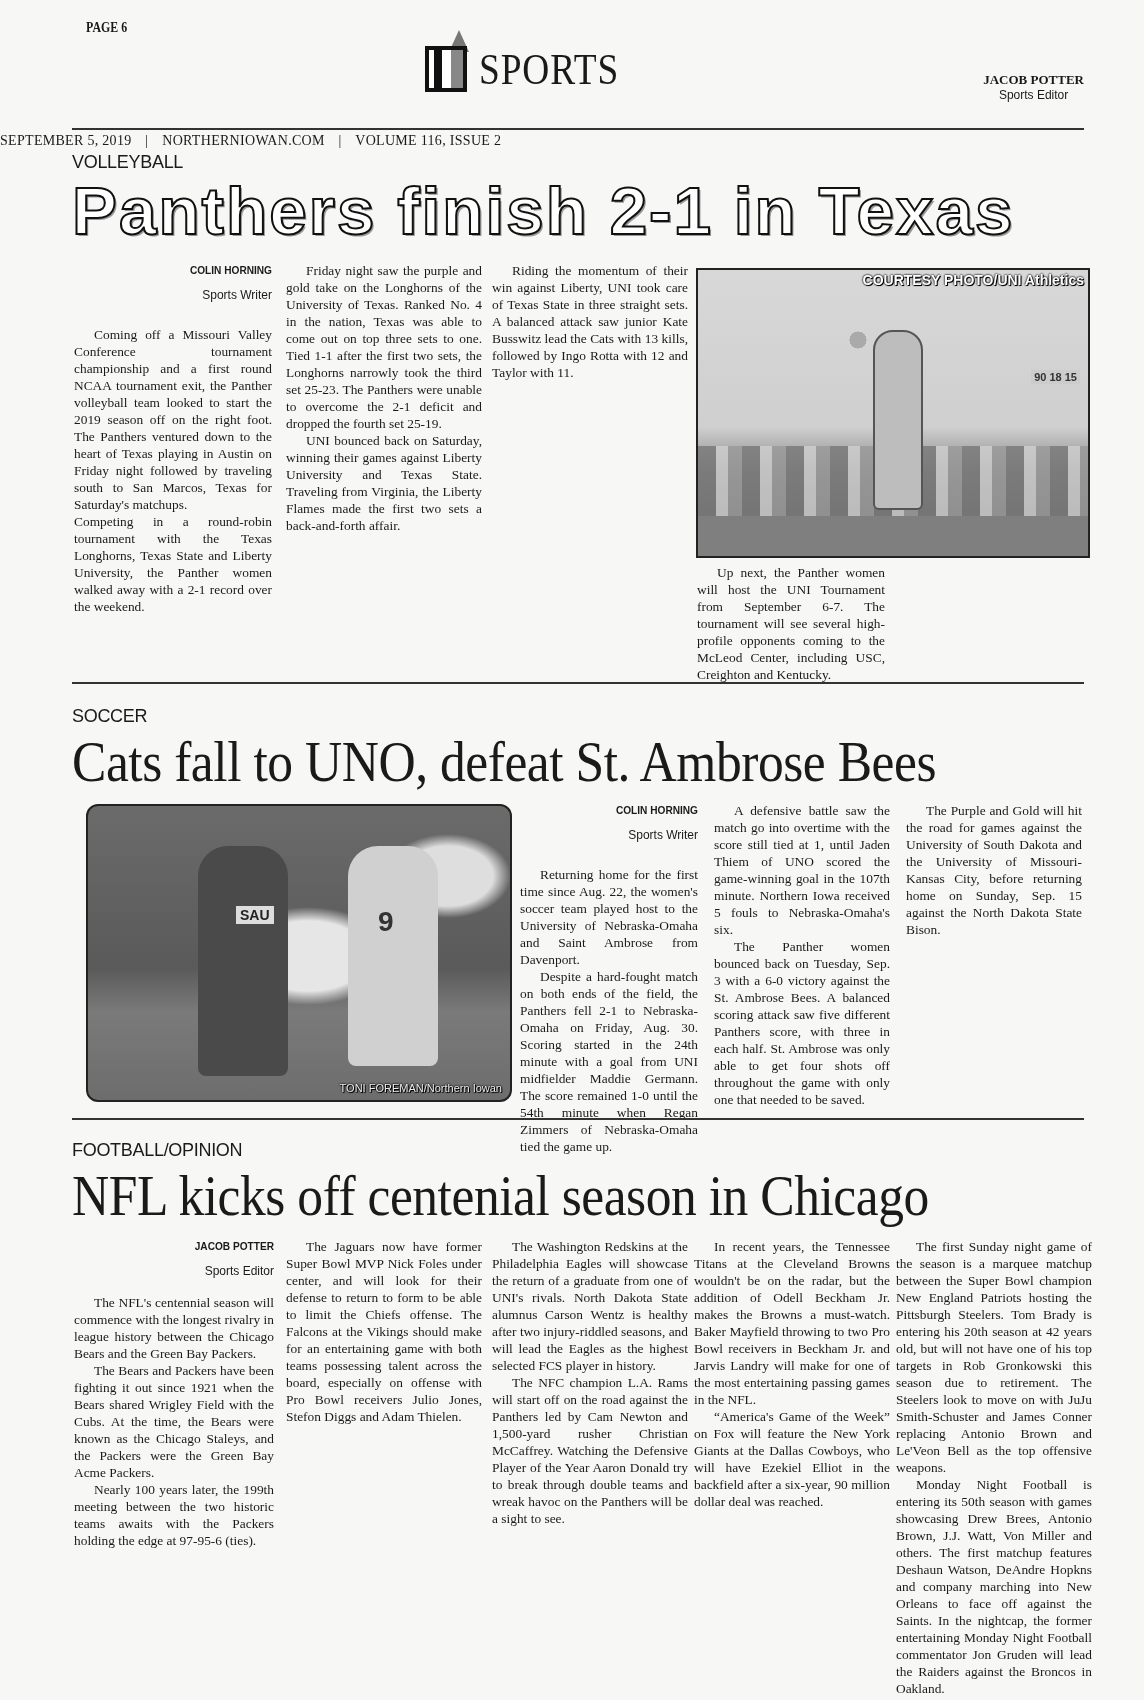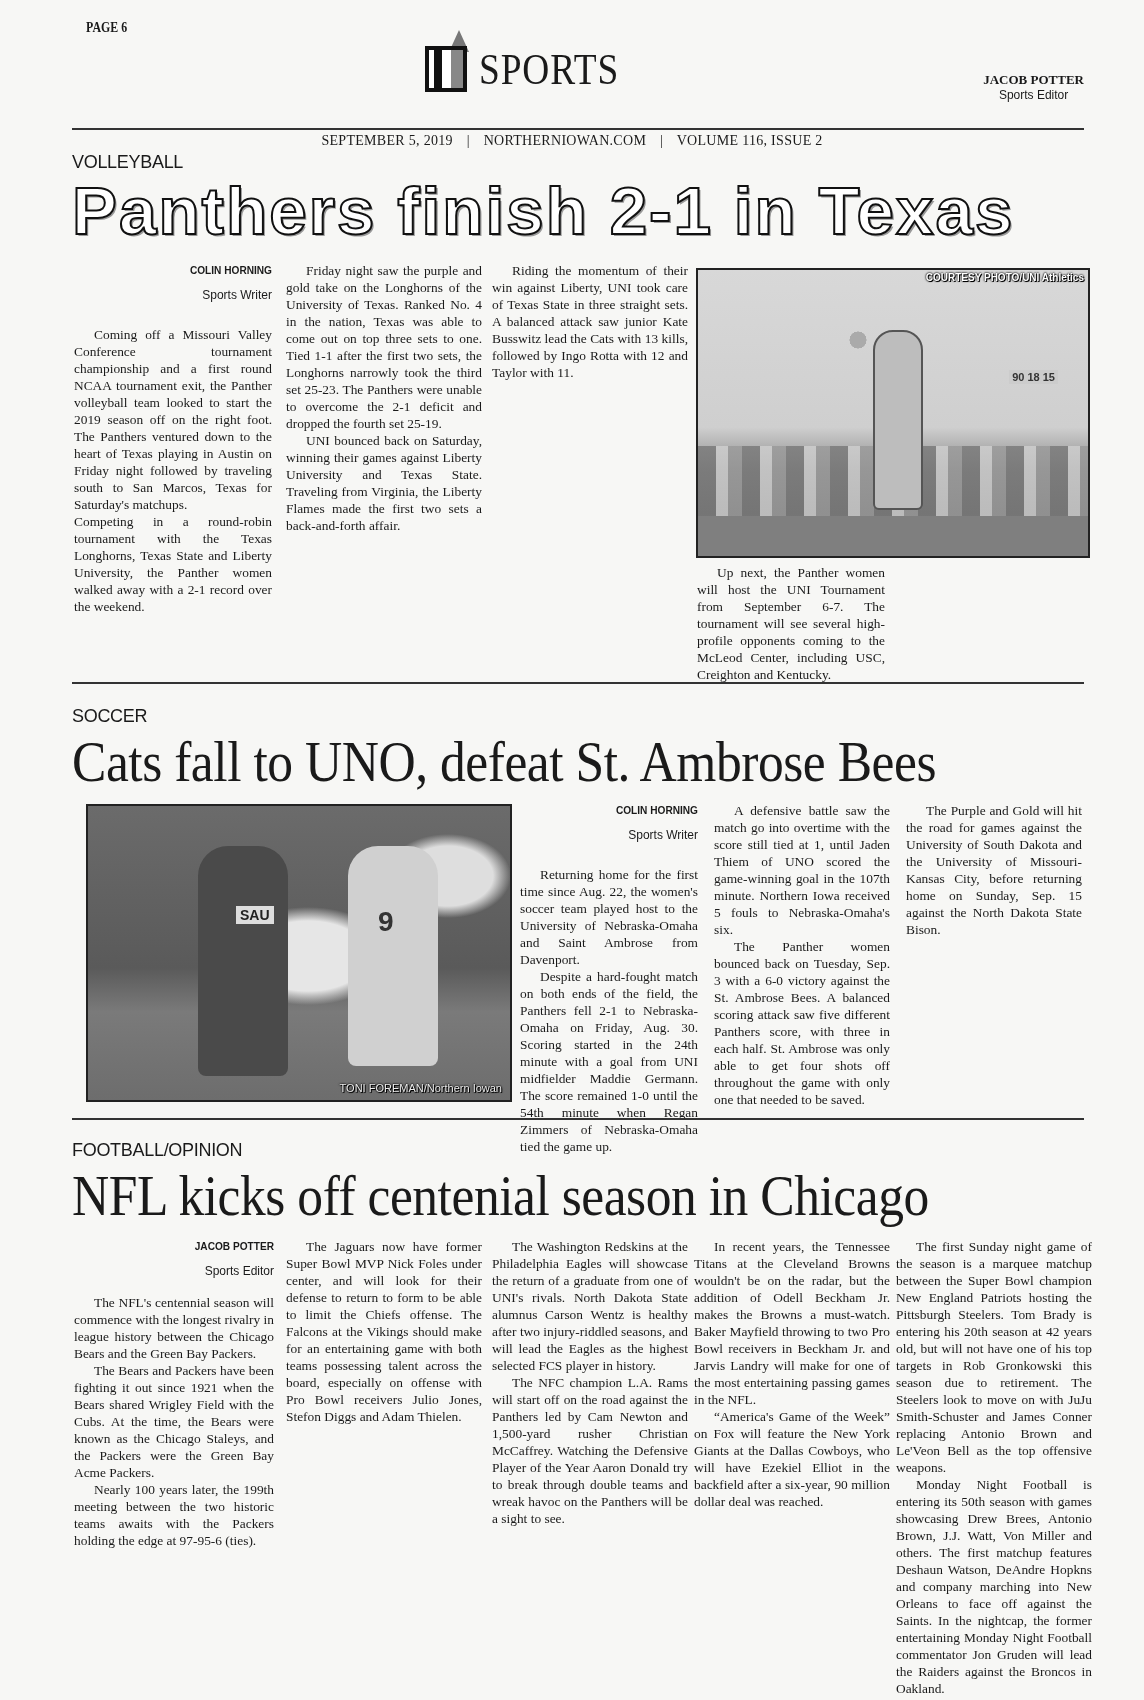--- a/index.html
+++ b/index.html
@@ -12,21 +12,21 @@
   .logo .n { position: absolute; left: 0; bottom: 0; width: 42px; height: 46px; border: 4px solid #111; background: #fff; }
   .logo .n::before { content: ""; position: absolute; left: 5px; top: 0; width: 8px; height: 38px; background: #111; }
   .logo .n::after { content: ""; position: absolute; left: 22px; top: 0; width: 12px; height: 38px; background: #888; }
   .logo .arrow { position: absolute; left: 24px; top: 0; width: 0; height: 0; border-left: 10px solid transparent; border-right: 10px solid transparent; border-bottom: 22px solid #777; }
   .section-name { font-size: 44px; font-family: "Liberation Serif", serif; letter-spacing: 1px; line-height: 1; transform: scaleX(0.85); transform-origin: left bottom; }
   .editor-box { position: absolute; right: 60px; top: 72px; text-align: center; }
   .editor-name { font-size: 13px; font-weight: bold; font-family: "Liberation Serif", serif; }
   .editor-title { font-size: 12px; font-family: "Liberation Sans", sans-serif; }
 
   .rule { position: absolute; left: 72px; right: 60px; height: 2px; background: #333; }
-  .issue-line { position: absolute; left: 0; right: 0; top: 133px; text-align: center; font-size: 14px; font-family: "Liberation Serif", serif; letter-spacing: 0.3px; }
+  .issue-line { position: absolute; left: 0; right: 0; top: 133px; text-align: left; font-size: 14px; font-family: "Liberation Serif", serif; letter-spacing: 0.3px; }
   .issue-line .sep { display: inline-block; margin: 0 10px; }
 
   .kicker { position: absolute; left: 72px; font-family: "Liberation Sans", sans-serif; font-size: 18px; letter-spacing: -0.3px; text-align: center; }
   .headline { position: absolute; left: 72px; right: 60px; font-family: "Liberation Serif", serif; line-height: 1; white-space: nowrap; }
   .hl-outline { top: 178px; font-family: "Liberation Sans", sans-serif; font-weight: bold; font-size: 66px; color: #fff; -webkit-text-stroke: 2px #111; letter-spacing: 2px; text-shadow: 2px 2px 0 #999; transform: scaleX(1.02); transform-origin: left; }
   .hl-serif { font-size: 56px; letter-spacing: -0.5px; transform: scaleX(0.92); transform-origin: left; }
 
   .byline { text-align: right; margin-bottom: 22px; }
   .byline .name { font-family: "Liberation Sans", sans-serif; font-weight: bold; font-size: 11.5px; transform: scaleX(0.88); transform-origin: right; display: block; }
   .byline .role { font-family: "Liberation Sans", sans-serif; font-size: 12px; display: block; margin-top: 8px; }
@@ -38,29 +38,30 @@
   .photo { position: absolute; border: 2px solid #222; overflow: hidden; }
   .photo-vb { left: 696px; top: 268px; width: 394px; height: 290px;
     background:
       radial-gradient(ellipse 30px 40px at 200px 140px, #e9e9e9 60%, transparent 61%),
       radial-gradient(circle 12px at 160px 70px, #aaa 70%, transparent 72%),
       linear-gradient(180deg, #d8d8d8 0%, #cfcfcf 55%, #8c8c8c 70%, #6d6d6d 85%, #9a9a9a 100%);
   }
   .photo-vb .player { position: absolute; left: 175px; top: 60px; width: 50px; height: 180px; background: #bdbdbd; border-radius: 20px 20px 6px 6px; border: 2px solid #555; }
   .photo-vb .bench { position: absolute; left: 0; right: 0; bottom: 40px; height: 70px; background: repeating-linear-gradient(90deg, #777 0 18px, #cfcfcf 18px 30px, #999 30px 44px); opacity: 0.8; }
   .photo-vb .floor { position: absolute; left: 0; right: 0; bottom: 0; height: 40px; background: #7f7f7f; }
-  .photo-vb .score { position: absolute; right: 30px; top: 100px; font-family: "Liberation Sans", sans-serif; font-size: 11px; font-weight: bold; color: #333; background: #ccc; padding: 1px 3px; }
-  .credit { position: absolute; font-family: "Liberation Sans", sans-serif; font-weight: bold; font-size: 10px; color: #fff; text-shadow: 0 0 2px #000, 0 0 2px #000, 1px 1px 0 #000; }
+  .photo-vb .score { position: absolute; right: 8px; top: 100px; font-family: "Liberation Sans", sans-serif; font-size: 11px; font-weight: bold; color: #333; background: #ccc; padding: 1px 3px; }
+  .credit { position: absolute; font-family: "Liberation Sans", sans-serif; font-weight: bold; font-size: 14px; color: #fff; text-shadow: 0 0 2px #000, 0 0 2px #000, 1px 1px 0 #000; }
   .photo-vb .credit { right: 4px; top: 2px; }
 
   .photo-sc { left: 86px; top: 804px; width: 426px; height: 298px;
     background:
       radial-gradient(ellipse 120px 70px at 220px 150px, #e6e6e6 50%, transparent 70%),
       radial-gradient(ellipse 90px 60px at 360px 70px, #dedede 50%, transparent 70%),
       linear-gradient(180deg, #6b6b6b 0%, #5a5a5a 55%, #7a7a7a 70%, #6d6d6d 100%);
+    border-radius: 12px;
   }
   .photo-sc .p1 { position: absolute; left: 110px; top: 40px; width: 90px; height: 230px; background: #4a4a4a; border-radius: 30px 30px 8px 8px; }
   .photo-sc .p1-num { position: absolute; left: 148px; top: 100px; background: #ddd; color: #222; font-family: "Liberation Sans", sans-serif; font-weight: bold; font-size: 14px; padding: 1px 4px; }
   .photo-sc .p2 { position: absolute; left: 260px; top: 40px; width: 90px; height: 220px; background: #d0d0d0; border-radius: 30px 30px 8px 8px; }
   .photo-sc .p2-num { position: absolute; left: 290px; top: 100px; color: #333; font-family: "Liberation Sans", sans-serif; font-weight: bold; font-size: 28px; }
   .photo-sc .credit { right: 8px; bottom: 6px; font-weight: normal; color: #eee; font-size: 11px; }
 </style>
 </head>
 <body>
 

